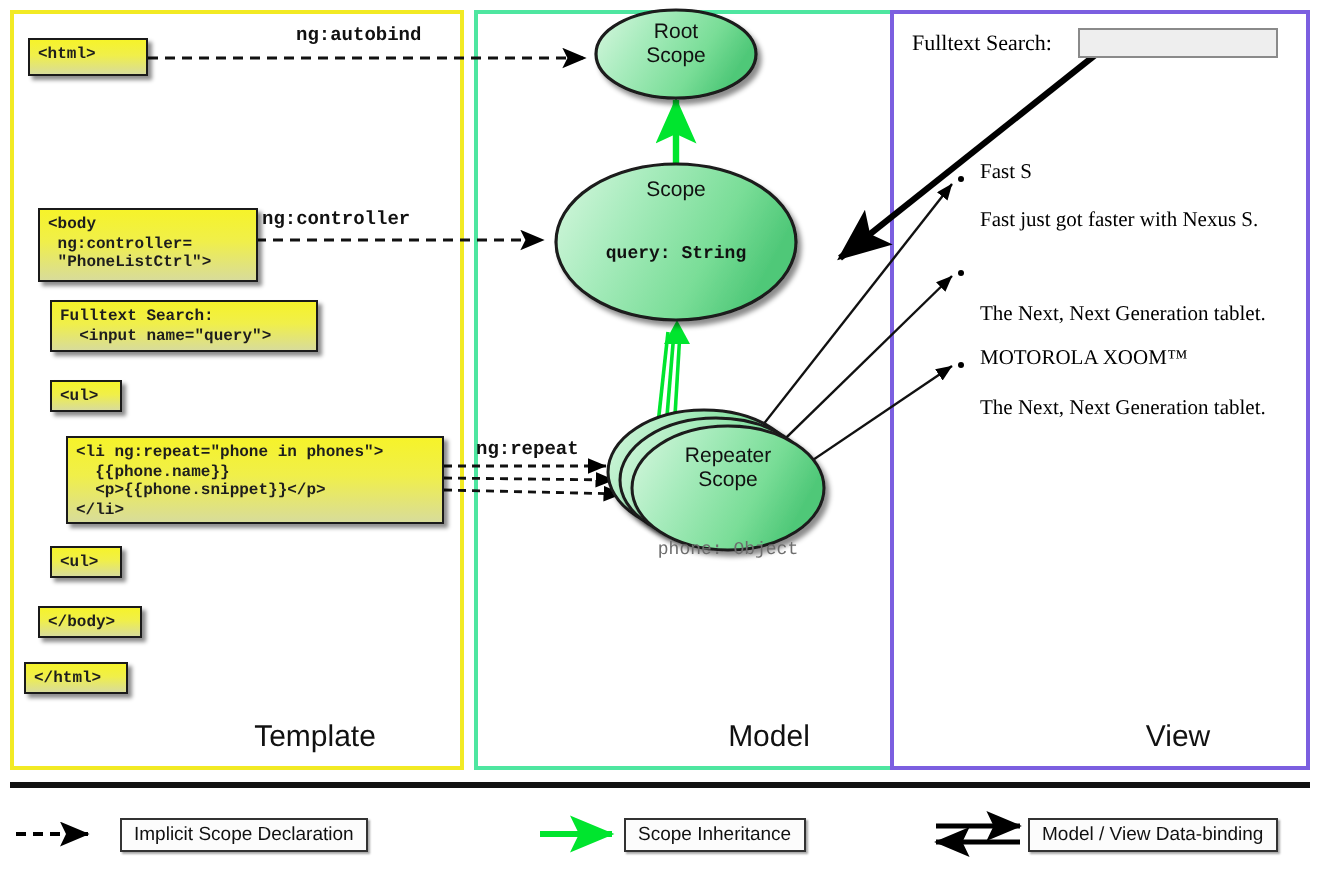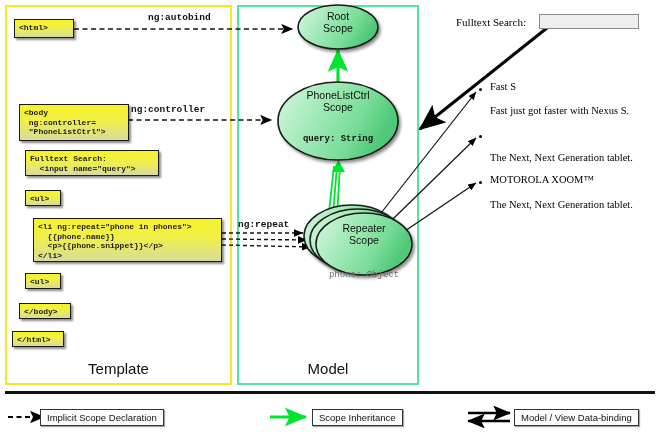--- a/index.html
+++ b/index.html
@@ -4,25 +4,25 @@
 <style>
   html,body{margin:0;padding:0;background:#fff;}
   body{width:660px;height:435px;position:relative;overflow:hidden;
        font-family:"Liberation Sans", sans-serif;}
 
   #stage{position:absolute;inset:0;width:660px;height:435px;}
 
   
   .col{position:absolute;background:#fff;box-sizing:border-box;}
   #col-template{left:5px;  top:5px; width:227px; height:380px; border:2px solid #f2ea24;}
-  #col-model   {left:237px;top:5px; width:182px; height:380px; border:2px solid #4ee6a0;}
+  #col-model   {left:237px;top:5px; width:217px; height:380px; border:2px solid #4ee6a0;}
   #col-view    {left:445px;top:5px; width:210px; height:380px; border:2px solid #7b5fe0;}
 
   .col-label{position:absolute;width:100%;text-align:center;bottom:6px;
-             font-size:15px;color:#111;font-family:"Liberation Sans",sans-serif;}
+             font-size:15px;color:#111;font-family:"Liberation Sans",sans-serif;padding-left:39px;}
 
   
   .codebox{position:absolute;box-sizing:border-box;
            background:linear-gradient(180deg,#f6f32a 0%, #f0ef4a 45%, #d8dc9a 100%);
            border:1.5px solid #1a1a1a;
            font-family:"Liberation Mono","DejaVu Sans Mono",monospace;
            font-size:8px;line-height:9.5px;color:#1d1d1d;
            padding:3px 4px;white-space:pre;font-weight:bold;
            box-shadow:2px 2px 2px rgba(0,0,0,0.45);}
 
@@ -57,20 +57,23 @@
 </head>
 <body>
 
 <div id="stage">
 
   <div class="col" id="col-template">
     <div class="col-label">Template</div>
   </div>
   <div class="col" id="col-model">
     <div class="col-label">Model</div>
+  </div>
+  <div class="col" id="col-view">
+    <div class="col-label">View</div>
   </div>
 
   <svg width="660" height="435" style="position:absolute;left:0;top:0;">
     <defs>
       <linearGradient id="gScope" x1="0" y1="0" x2="1" y2="0.35">
         <stop offset="0%" stop-color="#d8f7e0"></stop>
         <stop offset="35%" stop-color="#a9ecbe"></stop>
         <stop offset="75%" stop-color="#79dd97"></stop>
         <stop offset="100%" stop-color="#4fc878"></stop>
       </linearGradient>
@@ -120,21 +123,20 @@
     <ellipse cx="358" cy="240" rx="48" ry="31" fill="url(#gScope)" stroke="#1a1a1a" stroke-width="1.5" filter="url(#shadow)"></ellipse>
     <ellipse cx="364" cy="244" rx="48" ry="31" fill="url(#gScope)" stroke="#1a1a1a" stroke-width="1.5" filter="url(#shadow)"></ellipse>
   </svg>
 
   <div class="ell-text" style="left:298px;top:10px;width:80px;">
     <div class="ell-title">Root</div>
     <div class="ell-title">Scope</div>
   </div>
 
   <div class="ell-text" style="left:278px;top:89px;width:120px;">
-    <div class="ell-title">PhoneListCtrl</div>
     <div class="ell-title">Scope</div>
     <div class="ell-prop prop-strong" style="margin-top:21px;">query: String</div>
   </div>
 
   <div class="ell-text" style="left:314px;top:222px;width:100px;">
     <div class="ell-title">Repeater</div>
     <div class="ell-title">Scope</div>
     <div class="ell-prop prop-dim" style="margin-top:24px;">phone: Object</div>
   </div>
 
@@ -194,17 +196,17 @@
     </defs>
 
     <line x1="8" y1="17" x2="44" y2="17" stroke="#000" stroke-width="2" stroke-dasharray="5,3.5" marker-end="url(#lgBlack)"></line>
 
     <line x1="270" y1="17" x2="306" y2="17" stroke="#00e52e" stroke-width="3" marker-end="url(#lgGreen)"></line>
 
     <line x1="468" y1="13" x2="510" y2="13" stroke="#000" stroke-width="2.4" marker-end="url(#lgBlack)"></line>
     <line x1="510" y1="21" x2="468" y2="21" stroke="#000" stroke-width="2.4" marker-end="url(#lgBlack)"></line>
   </svg>
 
-  <div class="legend-box" style="left:40px;top:409px;">Implicit Scope Declaration</div>
+  <div class="legend-box" style="left:60px;top:409px;">Implicit Scope Declaration</div>
   <div class="legend-box" style="left:312px;top:409px;">Scope Inheritance</div>
   <div class="legend-box" style="left:514px;top:409px;">Model / View Data-binding</div>
 
 </div>
 
 </body></html>

